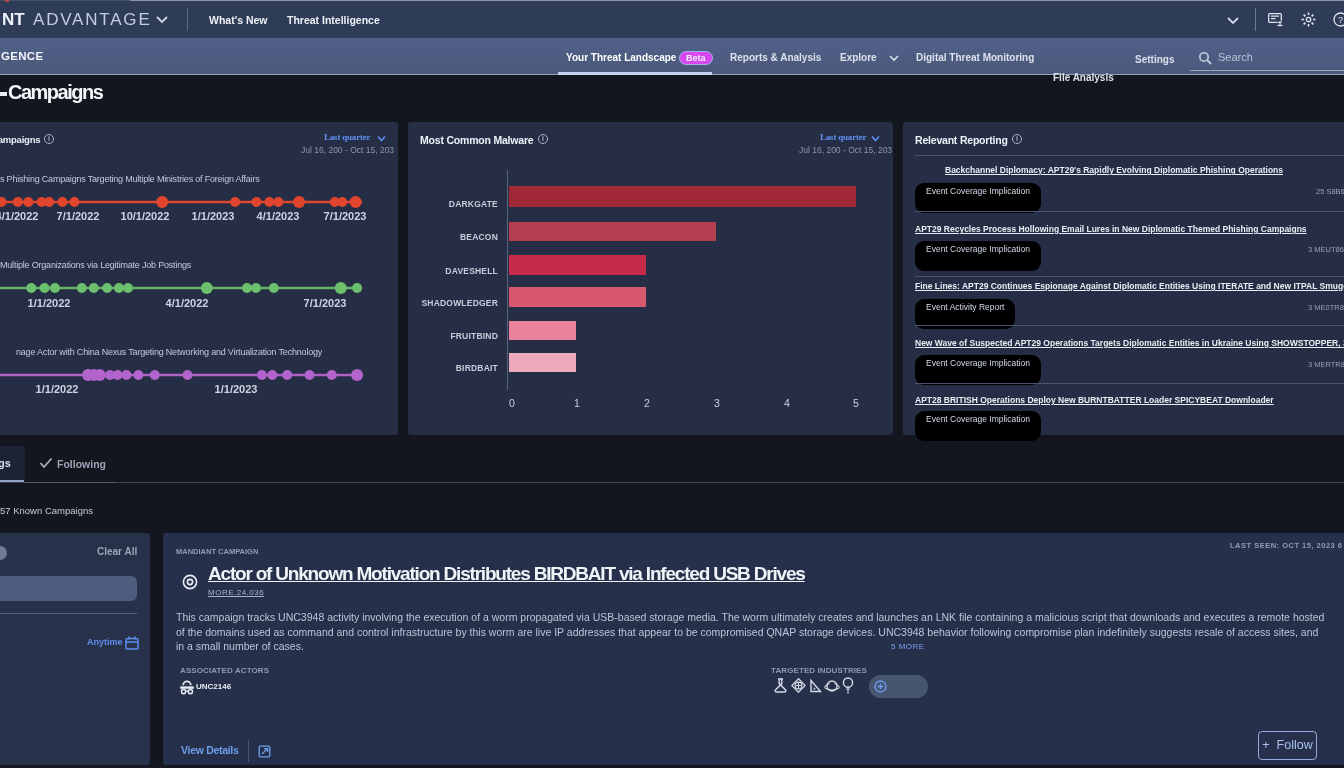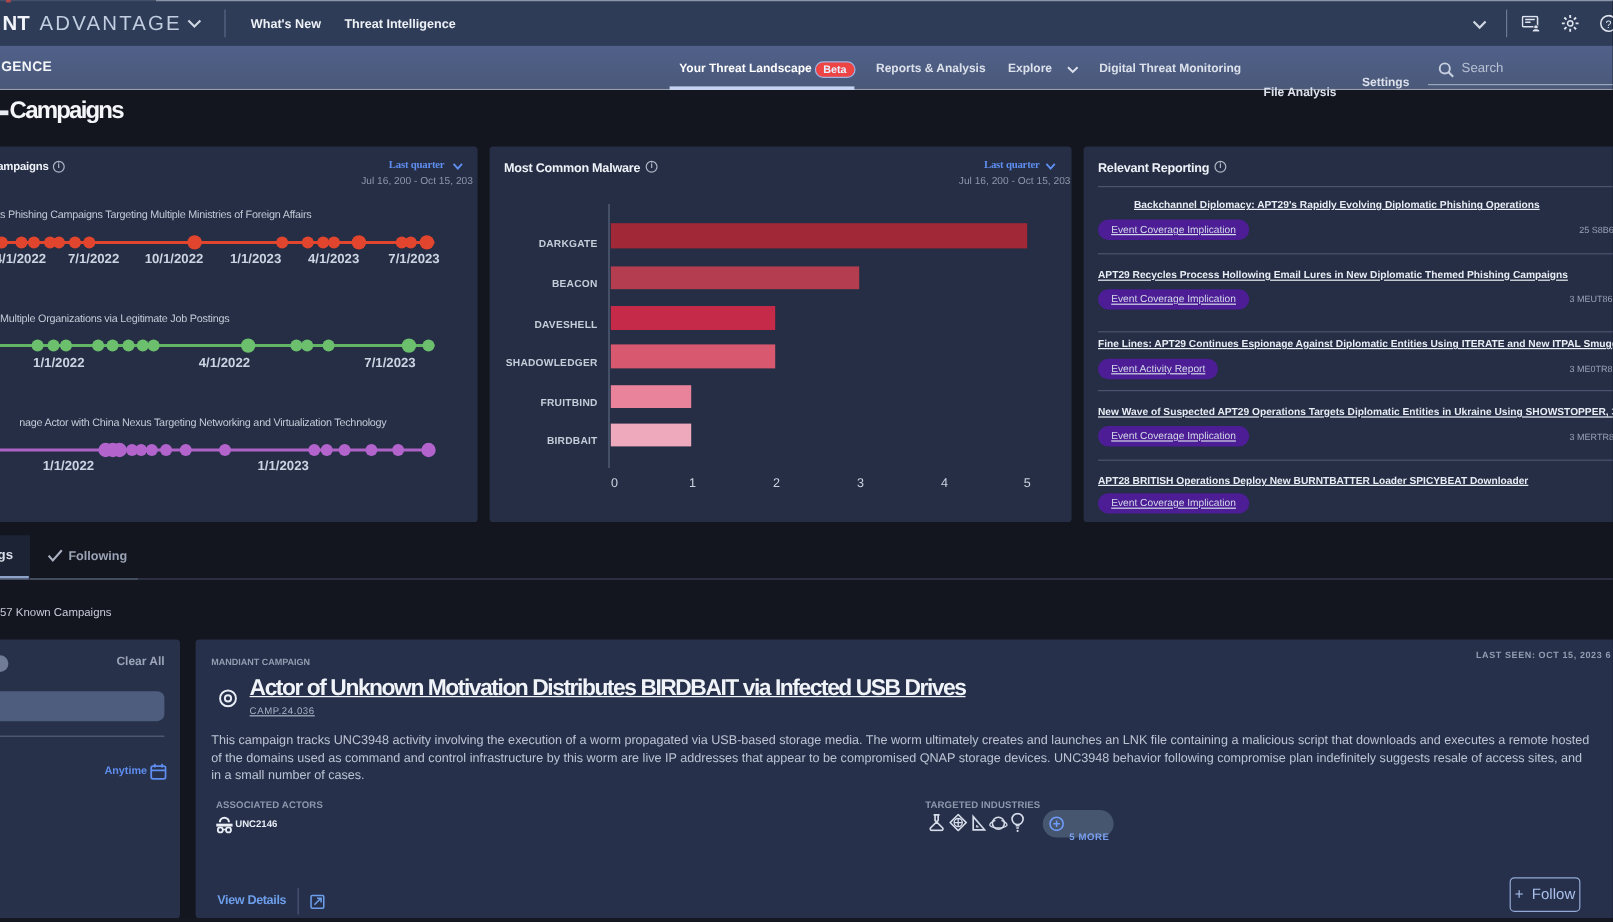--- a/index.html
+++ b/index.html
@@ -12,22 +12,22 @@
   .info { display:inline-block; width:10px; height:10px; border:1px solid #aeb6c6;
     border-radius:50%; color:#aeb6c6; font-size:7px; line-height:8px; text-align:center;
     font-weight:bold; vertical-align:1px; }
   .lastq { font-size:9px; font-weight:bold; letter-spacing:-0.2px; color:#5f8ef0;font-family:Liberation Serif, serif; }
   .qdate { font-size:8.5px; color:#8d96aa; }
   .rowlab { font-size:9px; letter-spacing:-0.2px; color:#c3cad8; white-space:nowrap; }
   .tdate { position:absolute; font-size:11px; font-weight:bold; color:#ccd3e2; transform:translateX(-50%); white-space:nowrap; }
   .mlab { position:absolute; font-size:8.5px; font-weight:bold; color:#c6cdda; right:0; letter-spacing:0.2px; }
   .axnum { position:absolute; font-size:10.5px; color:#ccd3e0; transform:translateX(-50%); }
   .rrtitle { font-size:8.5px; font-weight:bold; color:#e9edf5; text-decoration:underline; white-space:nowrap; }
-  .badge { position:absolute; background:#4c1d95; border-radius:9px; color:#d3dae8;
-    font-size:8.5px; line-height:17px; padding:0 11px; height:17px; white-space:nowrap;text-decoration:underline; }
+  .badge { position:absolute; background:#000000; border-radius:9px; color:#d3dae8;
+    font-size:8.5px; line-height:17px; padding:0 11px; height:30px; white-space:nowrap; }
   .rdate { position:absolute; font-size:7.5px; color:#99a2b5; white-space:nowrap; }
   .rrsep { position:absolute; height:1px; background:#4a5470; }
   .navitem { position:absolute; font-size:10px; font-weight:bold; color:#dce1eb; white-space:nowrap; }
   .cap { font-size:8px; font-weight:bold; letter-spacing:0.1px; color:#8e98ad; white-space:nowrap; }
 </style>
 </head>
 <body>
 <div id="page">
 
   <div class="abs" style="left:0;top:0;width:1344px;height:38px;background:#2e3c58;border-top:1px solid #454f68;"></div>
@@ -58,30 +58,30 @@
     </g>
   </svg>
   <svg class="abs" style="left:1333px;top:12px;" width="15" height="15" viewBox="0 0 15 15">
     <circle cx="7.5" cy="7.5" r="6.5" fill="none" stroke="#dfe4ee" stroke-width="1.3"></circle>
     <text x="7.5" y="11" text-anchor="middle" font-size="9" fill="#dfe4ee" font-family="Liberation Sans">?</text>
   </svg>
 
   <div class="abs" style="left:0;top:38px;width:1344px;height:37px;background:linear-gradient(180deg,#50608a 0%,#4a5979 100%);border-bottom:1px solid #96a1b5;"></div>
   <div class="abs" style="left:1px;top:50px;font-size:11.5px;font-weight:bold;color:#f3f5f9;letter-spacing:0.3px;">GENCE</div>
   <div class="navitem" style="left:566px;top:52px;color:#ffffff;text-align:right;">Your Threat Landscape</div>
-  <div class="abs" style="left:679px;top:51px;height:14px;background:#ef4444;border:1px solid #9db4e4;border-radius:8px;font-size:9px;line-height:12px;padding:0 6px;color:#e8f0ff;font-weight:bold;">Beta</div>
+  <div class="abs" style="left:679px;top:51px;height:14px;background:#d946ef;border:1px solid #9db4e4;border-radius:8px;font-size:9px;line-height:12px;padding:0 6px;color:#e8f0ff;font-weight:bold;">Beta</div>
   <div class="abs" style="left:558px;top:72px;width:154px;height:3px;background:#c3d3f0;"></div>
   <div class="navitem" style="left:730px;top:52px;">Reports &amp; Analysis</div>
   <div class="navitem" style="left:840px;top:52px;">Explore</div>
   <svg class="abs" style="left:888px;top:54px;" width="12" height="9" viewBox="0 0 12 9">
       <path d="M2 2 L6 6 L10 2" stroke="#dde2ec" stroke-width="1.6" fill="none"></path>
     </svg>
   <div class="navitem" style="left:916px;top:52px;">Digital Threat Monitoring</div>
   <div class="navitem" style="left:1053px;top:52px;margin-top:20px;">File Analysis</div>
-  <div class="navitem" style="left:1135px;top:64px;">Settings</div>
+  <div class="navitem" style="left:1135px;top:54px;">Settings</div>
   <svg class="abs" style="left:1198px;top:51px;" width="14" height="14" viewBox="0 0 14 14">
     <circle cx="6" cy="6" r="4.2" fill="none" stroke="#c7cfe0" stroke-width="1.6"></circle>
     <path d="M9.2 9.2 L13 13" stroke="#c7cfe0" stroke-width="1.8"></path>
   </svg>
   <div class="navitem" style="left:1218px;top:51px;color:#b9c2d4;font-weight:normal;font-size:11px;">Search</div>
   <div class="abs" style="left:1190px;top:70px;width:154px;height:1px;background:#9aa6bb;"></div>
 
   <div class="abs" style="left:0;top:92px;width:7px;height:4px;background:#e8ebf2;"></div>
   <div class="abs" style="left:8px;top:81px;font-size:20px;font-weight:bold;letter-spacing:-1.5px;color:#f4f6fa;">Campaigns</div>
 
@@ -255,21 +255,21 @@
   </svg>
 
   <div class="panel" style="left:163px;top:533px;width:1237px;height:232px;background:#26304a;"></div>
   <div class="abs cap" style="left:176px;top:547px;font-size:7.5px;letter-spacing:0px;color:#939cb0;">MANDIANT CAMPAIGN</div>
   <div class="abs cap" style="left:1230px;top:541px;font-size:7.5px;letter-spacing:0.5px;color:#939cb0;">LAST SEEN: OCT 15, 2023 6 MONTHS AGO</div>
   <svg class="abs" style="left:182px;top:574px;" width="16" height="16" viewBox="0 0 16 16">
     <circle cx="8" cy="8" r="6.6" fill="none" stroke="#e8ecf4" stroke-width="1.6"></circle>
     <circle cx="8" cy="8" r="2.6" fill="none" stroke="#e8ecf4" stroke-width="1.6"></circle>
   </svg>
   <div class="abs" style="left:208px;top:563px;font-size:19px;font-weight:bold;letter-spacing:-1.2px;color:#f0f3f8;text-decoration:underline;">Actor of Unknown Motivation Distributes BIRDBAIT via Infected USB Drives</div>
-  <div class="abs" style="left:208px;top:588px;font-size:8px;color:#aab3c6;text-decoration:underline;letter-spacing:0.5px;">CAMP.24.036</div>
+  <div class="abs" style="left:208px;top:588px;font-size:8px;color:#aab3c6;text-decoration:underline;letter-spacing:0.5px;">MORE.24.036</div>
   <div class="abs" style="left:176px;top:611px;font-size:10.5px;color:#bcc4d4;white-space:nowrap;">This campaign tracks UNC3948 activity involving the execution of a worm propagated via USB-based storage media. The worm ultimately creates and launches an LNK file containing a malicious script that downloads and executes a remote hosted</div>
   <div class="abs" style="left:176px;top:625.5px;font-size:10.5px;color:#bcc4d4;white-space:nowrap;">of the domains used as command and control infrastructure by this worm are live IP addresses that appear to be compromised QNAP storage devices. UNC3948 behavior following compromise plan indefinitely suggests resale of access sites, and</div>
   <div class="abs" style="left:176px;top:640px;font-size:10.5px;color:#bcc4d4;white-space:nowrap;">in a small number of cases.</div>
   <div class="abs cap" style="left:180px;top:666px;">ASSOCIATED ACTORS</div>
   <svg class="abs" style="left:179px;top:678px;" width="16" height="17" viewBox="0 0 16 17">
     <path d="M4.2 7.2 a3.8 3.8 0 0 1 7.6 0" fill="none" stroke="#e8ecf4" stroke-width="1.7"></path>
     <rect x="1.2" y="8.4" width="13.6" height="2.4" fill="#e8ecf4"></rect>
     <circle cx="4.6" cy="13.6" r="2.1" fill="none" stroke="#e8ecf4" stroke-width="1.5"></circle>
     <circle cx="11.4" cy="13.6" r="2.1" fill="none" stroke="#e8ecf4" stroke-width="1.5"></circle>
     <path d="M6.7 13.2h2.6" stroke="#e8ecf4" stroke-width="1.2"></path>
@@ -297,21 +297,21 @@
     <circle cx="6" cy="5.6" r="4.6" fill="none" stroke="#d5dbe8" stroke-width="1.4"></circle>
     <path d="M4.4 11h3.2 M4.9 13h2.2" stroke="#d5dbe8" stroke-width="1.3"></path>
     <circle cx="6" cy="15.4" r="0.9" fill="#d5dbe8"></circle>
   </svg>
 
   <div class="abs" style="left:869px;top:675px;width:59px;height:23px;background:#47566f;border-radius:12px;"></div>
   <svg class="abs" style="left:874px;top:680px;" width="13" height="13" viewBox="0 0 13 13">
     <circle cx="6.5" cy="6.5" r="5.5" fill="none" stroke="#6f9bfa" stroke-width="1.3"></circle>
     <path d="M6.5 3.8v5.4M3.8 6.5h5.4" stroke="#6f9bfa" stroke-width="1.3"></path>
   </svg>
-  <div class="abs" style="left:891px;top:693px;font-size:8px;font-weight:bold;color:#7aa0f0;letter-spacing:0.5px;">5 MORE</div>
+  <div class="abs" style="left:891px;top:642px;font-size:8px;font-weight:normal;color:#7aa0f0;letter-spacing:0.5px;">5 MORE</div>
 
   <div class="abs" style="left:181px;top:744px;font-size:10.5px;font-weight:bold;letter-spacing:-0.3px;color:#6d9eea;">View Details</div>
   <div class="abs" style="left:248px;top:740px;width:1px;height:22px;background:#4c587a;"></div>
   <svg class="abs" style="left:258px;top:745px;" width="13" height="13" viewBox="0 0 13 13">
     <rect x="1.2" y="1.2" width="10.6" height="10.6" rx="1" fill="none" stroke="#6d9eea" stroke-width="1.3"></rect>
     <path d="M4 9 L9.2 3.8 M6.2 3.6h3.4v3.4" fill="none" stroke="#6d9eea" stroke-width="1.3"></path>
   </svg>
   <div class="abs" style="left:1258px;top:731px;width:59px;height:29px;border:1px solid #93a9d6;border-radius:4px;text-align:center;font-size:12.5px;color:#a9c0ee;line-height:27px;">+&nbsp;&nbsp;Follow</div>
 
   <div class="abs" style="left:0;top:765px;width:1344px;height:3px;background:#151821;"></div>

